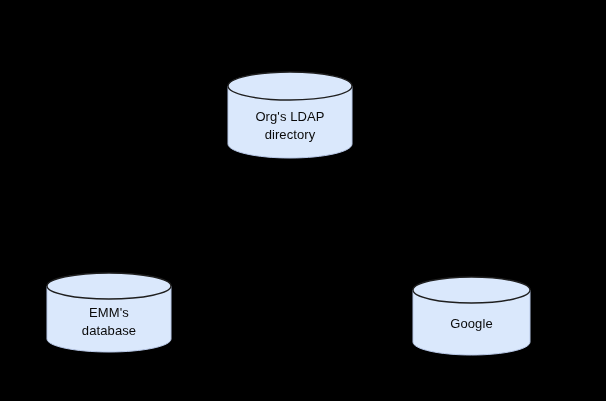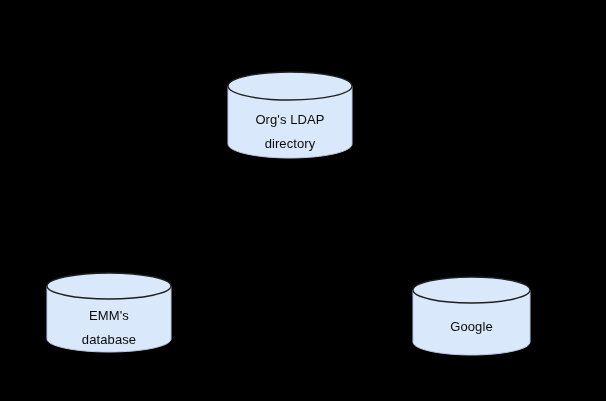--- a/index.html
+++ b/index.html
@@ -33,21 +33,21 @@
     overflow: visible;
   }
   .node-label {
     position: absolute;
     left: 0;
     width: 100%;
     text-align: center;
     color: #0a0a0a;
     font-family: "Liberation Sans", sans-serif;
     font-size: 13px;
-    line-height: 24px;
+    line-height: 18px;
     letter-spacing: 0.1px;
     white-space: pre-line;
     pointer-events: none;
   }
   
   #node-ldap     { left: 228px; top: 72px;  width: 124px; height: 86px; }
   #node-ldap     .node-label { top: 36px; }
   
   #node-emm      { left: 47px;  top: 273px; width: 124px; height: 79px; }
   #node-emm      .node-label { top: 31px; }

